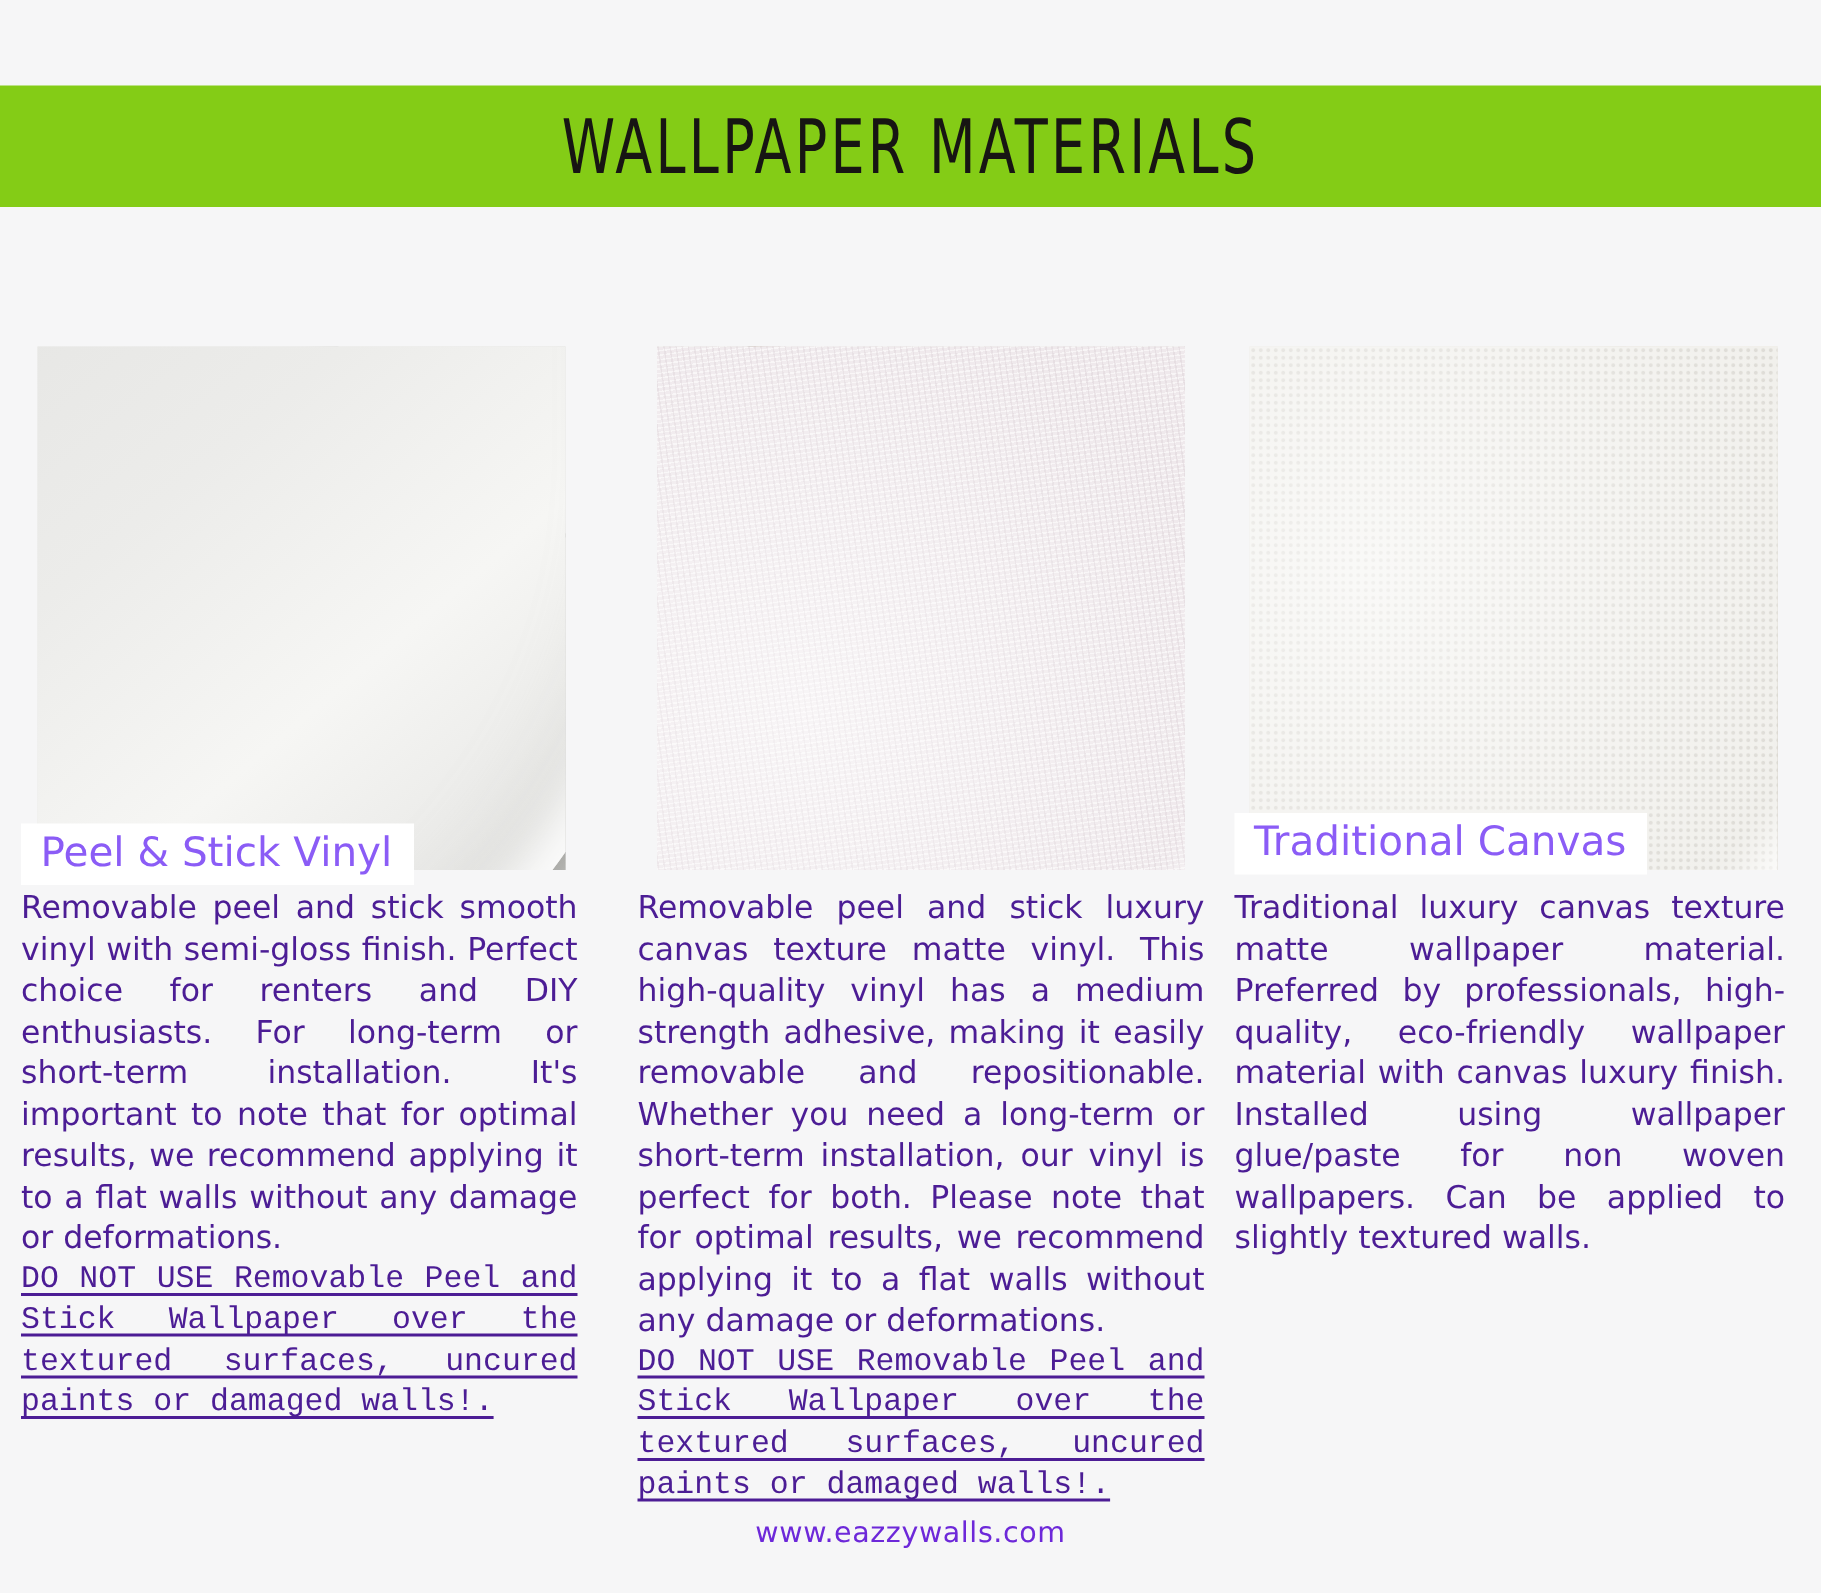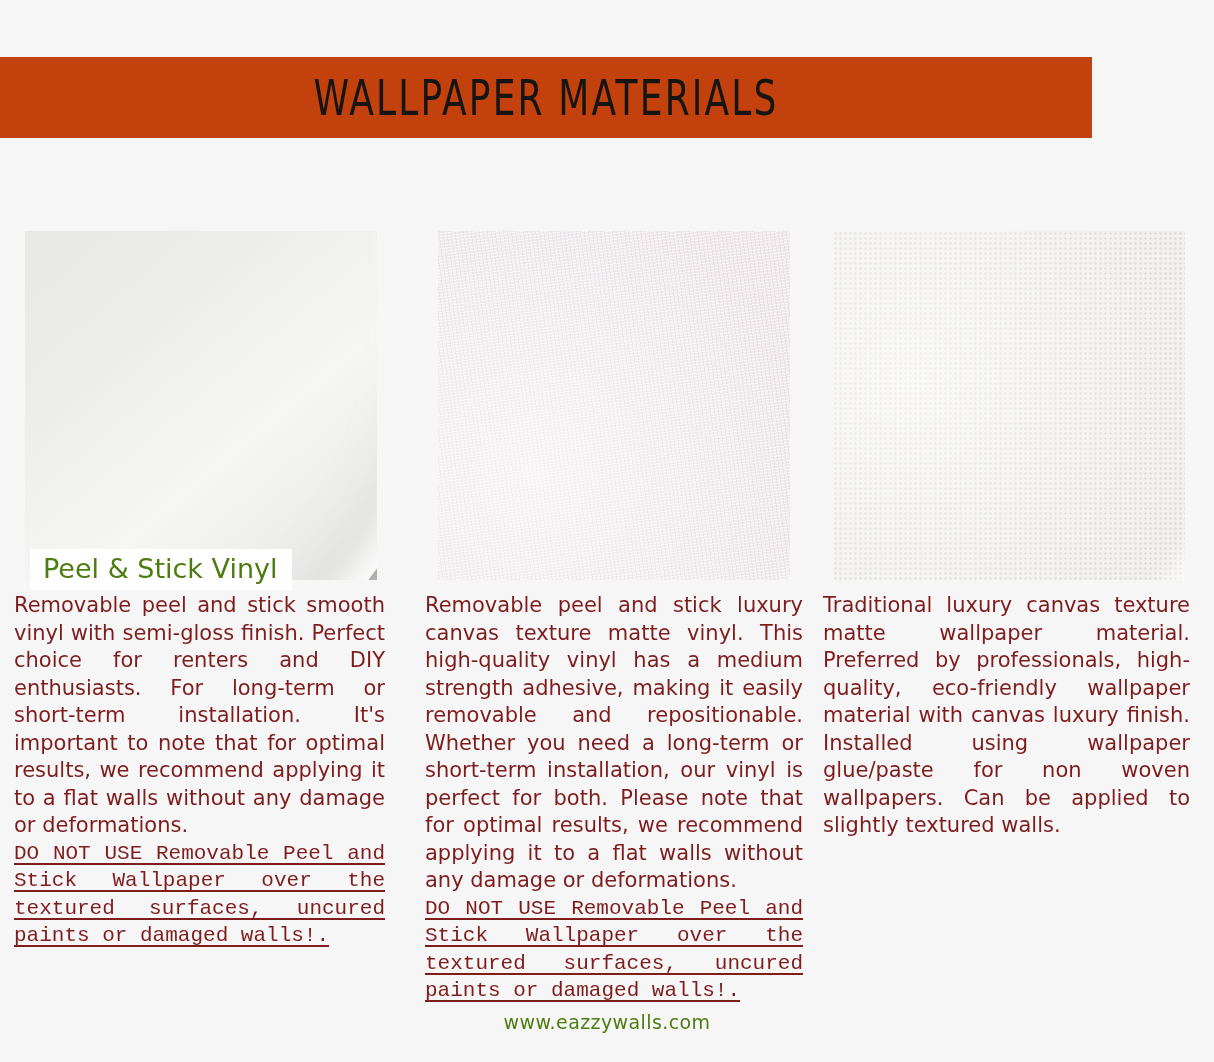--- a/index.html
+++ b/index.html
@@ -6,22 +6,22 @@
   html,body { width:1214px; }
   body { font-family:"DejaVu Sans", sans-serif; }
 
   .page {
     position:relative; width:1214px; height:1062px;
     background:#f6f6f7; overflow:hidden;
   }
 
   
   .band {
-    position:absolute; left:0; top:57px; width:1092px; height:81px;
-    background:#c2410c; display:flex; align-items:center; justify-content:center;
+    position:absolute; left:0; top:57px; width:1214px; height:81px;
+    background:#84cc16; display:flex; align-items:center; justify-content:center;
   }
   .band h1 {
     font-family:"DejaVu Sans", sans-serif;
     font-weight:400; font-size:50px; letter-spacing:3px; color:#171513;
     transform:scaleX(0.72); transform-origin:center; white-space:nowrap;
   }
 
   
   .col { position:absolute; top:231px; }
   .col-1 { left:14px;  width:371px; }
@@ -30,33 +30,33 @@
 
   .photo {
     position:relative; width:352px; height:349px; overflow:hidden;
     background:#e4e4e2;
   }
   .col-1 .photo { margin-left:11px; }
   .col-2 .photo { margin-left:13px; }
   .col-3 .photo { margin-left:10px; }
 
   .material-label {
-    position:absolute; left:16px; z-index:5;
-    background:#ffffff; color:#4d7c0f;
+    position:absolute; left:0; z-index:5;
+    background:#ffffff; color:#8b5cf6;
     font-size:27px; line-height:1.0; padding:6px 14px 8px 13px;
     white-space:nowrap;
     text-align:center;
   }
   .col-1 .material-label { top:318px; }
   .col-2 .material-label { top:311px; }
   .col-3 .material-label { top:311px; }
 
   .body-text {
     position:absolute; left:0; right:0; top:361px;
-    font-size:21px; line-height:27.5px; color:#7f1d1d;
+    font-size:21px; line-height:27.5px; color:#4c1d95;
     text-align:justify; text-align-last:left;
   }
   .warning {
     text-decoration:underline;
     text-decoration-thickness:2px;
     text-underline-offset:4px;
     font-family:Liberation Mono, monospace;
   }
 
   
@@ -129,21 +129,21 @@
       radial-gradient(ellipse at 30% 40%, rgba(255,255,255,.6), rgba(255,255,255,0) 65%),
       radial-gradient(rgba(125,118,104,.17) 1px, transparent 1.5px);
     background-size:auto, 5px 5px;
     box-shadow:6px 8px 16px rgba(115,100,82,.38),
                inset -14px -10px 24px rgba(255,255,255,.75);
   }
 
   
   .footer {
     position:absolute; left:0; top:1011px; width:1214px;
-    text-align:center; font-size:19px; letter-spacing:.4px; color:#4d7c0f;
+    text-align:center; font-size:19px; letter-spacing:.4px; color:#6d28d9;
   }
 </style>
 </head>
 <body>
 
 <div class="page">
 
   <div class="band">
     <h1>WALLPAPER MATERIALS</h1>
   </div>
@@ -172,20 +172,21 @@
       <p class="warning">DO NOT USE Removable Peel and Stick Wallpaper over the textured surfaces, uncured paints or damaged walls!.</p>
     </div>
   </section>
 
   <section class="col col-3">
     <div class="photo ph3">
       <div class="floor-shade"></div>
       <div class="roll"></div>
       <div class="sheet"></div>
     </div>
+    <div class="material-label">Traditional Canvas</div>
     <div class="body-text">
       <p>Traditional luxury canvas texture matte wallpaper material. Preferred by professionals, high-quality, eco-friendly wallpaper material with canvas luxury finish. Installed using wallpaper glue/paste for non woven wallpapers. Can be applied to slightly textured walls.</p>
       <p class="warning"></p>
     </div>
   </section>
 
   <div class="footer">www.eazzywalls.com</div>
 
 </div>
 

